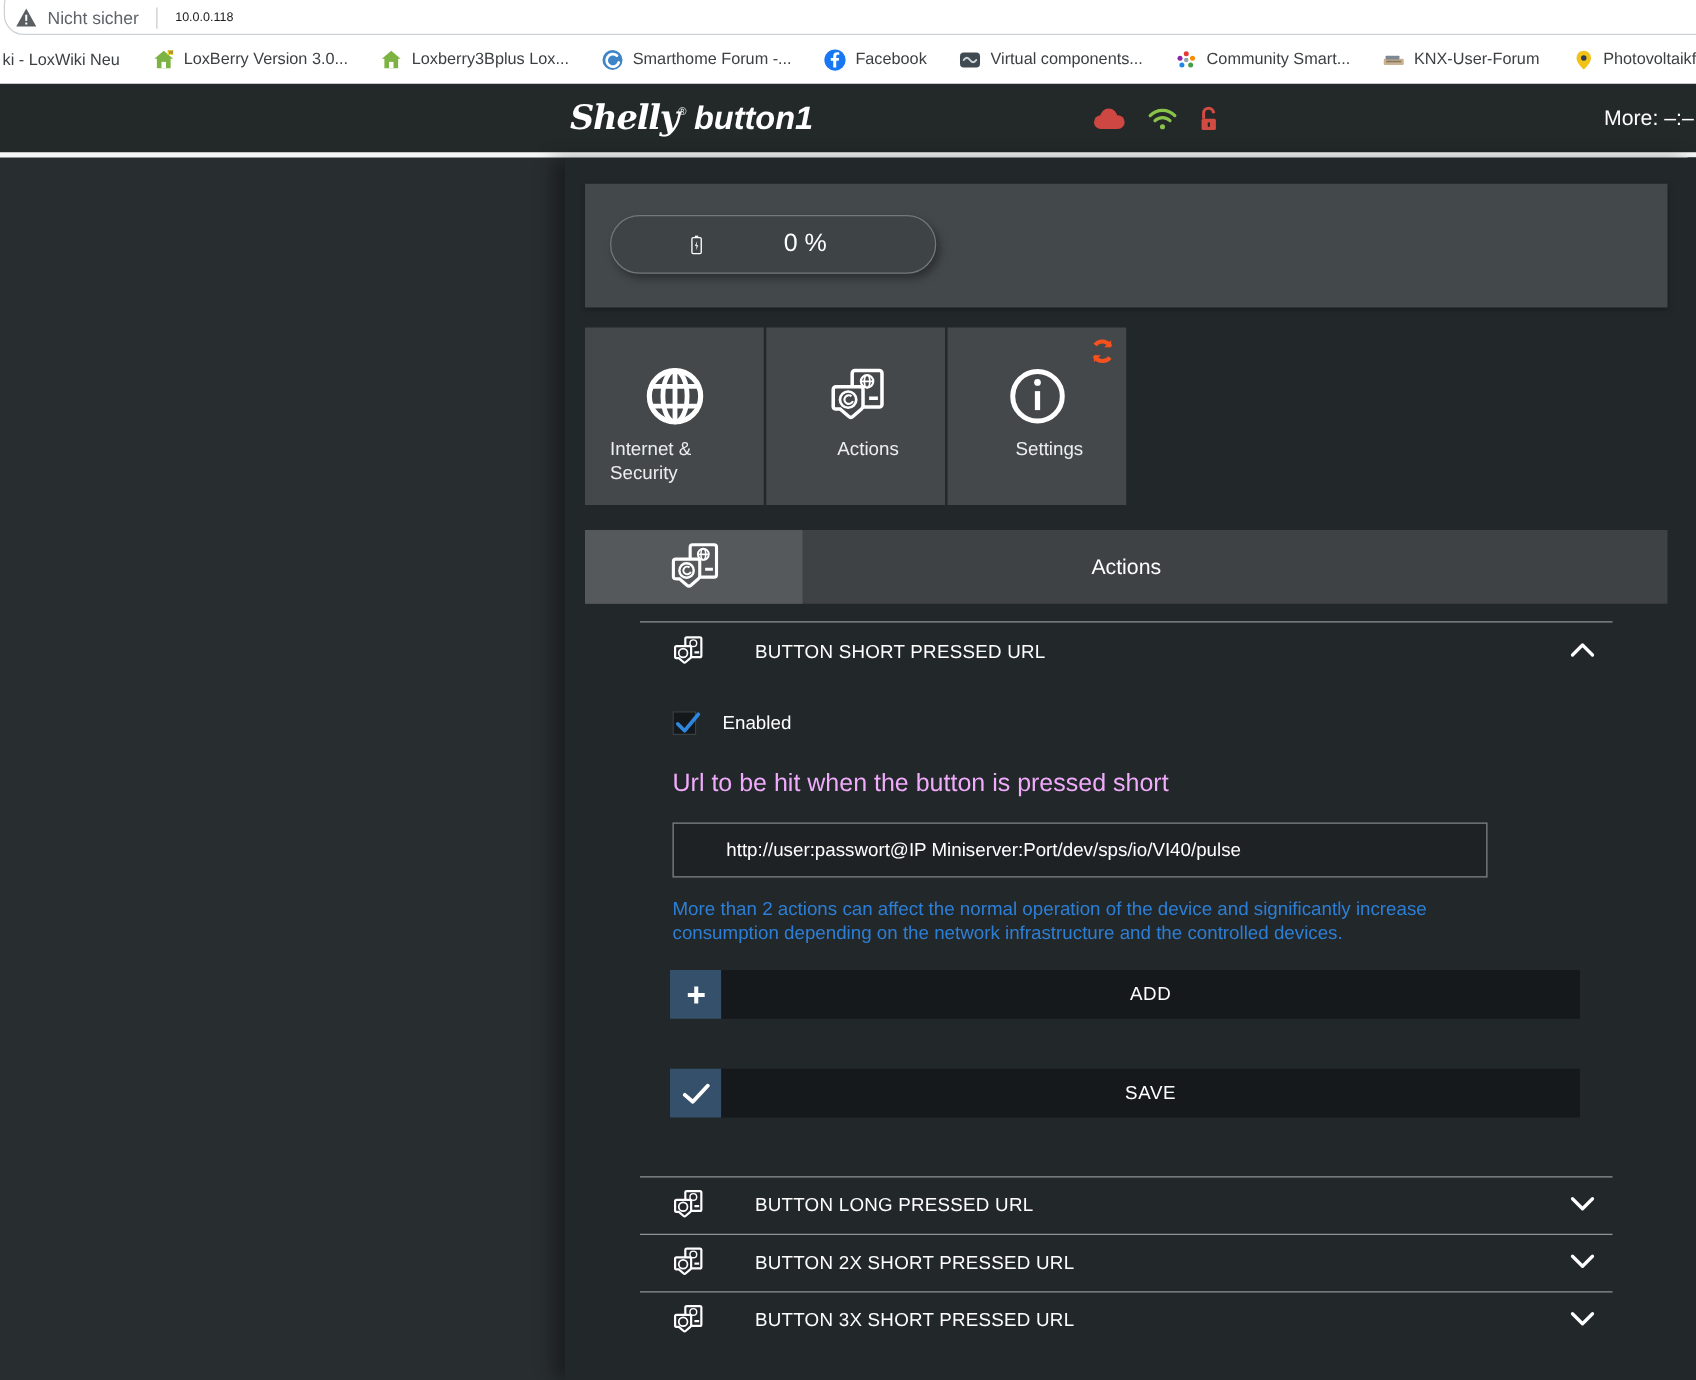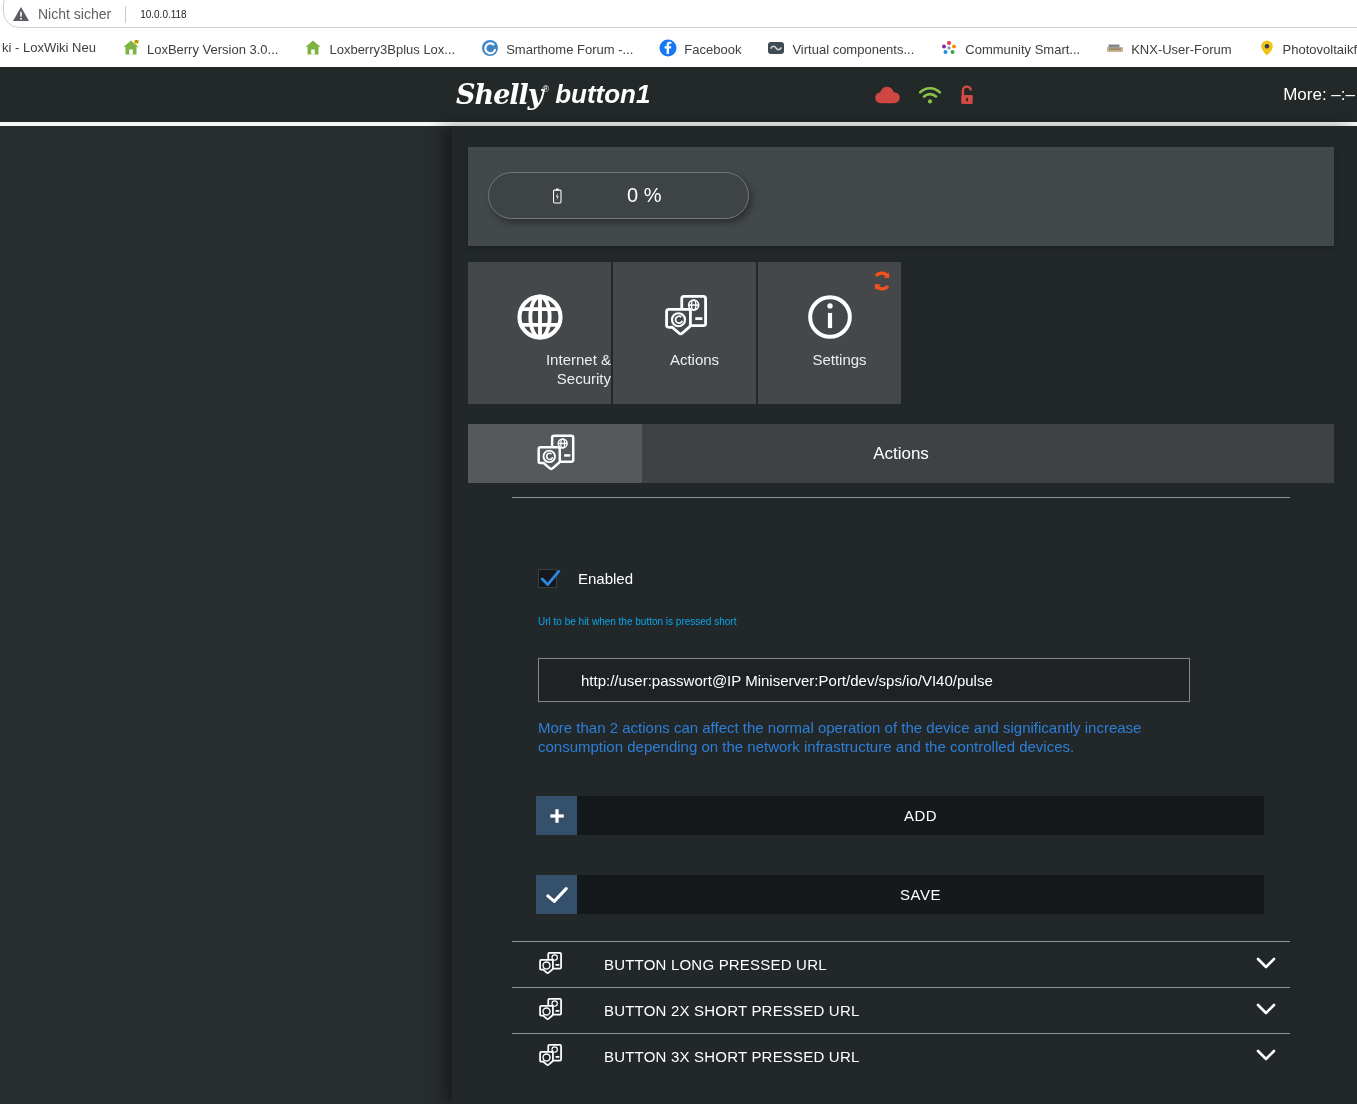--- a/index.html
+++ b/index.html
@@ -11,21 +11,21 @@
   .omnibox { position:absolute; left:3px; top:-12px; width:2000px; height:40px;
              border:1.5px solid #cfd2d5; border-radius:16px; background:#fff; }
   .addr-content { position:absolute; left:12px; top:0; height:28px; display:flex; align-items:center; gap:8px; }
   .warn-ico { width:18px; height:16px; }
   .addr-warn { font-size:14px; color:#5f6368; }
   .addr-sep { width:1px; height:17px; background:#c8cacd; margin:0 6px; }
   .addr-url { font-size:10px; color:#202124; }
 
   .bm-row { position:absolute; left:0; top:28px; width:1357px; height:39px; background:#fff;
             display:flex; align-items:center; gap:26px; padding-left:2px; overflow:hidden; }
-  .bm { display:flex; align-items:flex-end; gap:7px; flex:0 0 auto; cursor:pointer; }
+  .bm { display:flex; align-items:flex-start; gap:7px; flex:0 0 auto; cursor:pointer; }
   .bm span { font-size:13px; color:#3c4043; white-space:nowrap; }
   .bm svg { width:18px; height:18px; }
 
   
   .app-header { position:absolute; left:0; top:67px; width:1357px; height:55px; background:#232829; }
   .logo-wrap { position:absolute; left:456px; top:0; height:55px; display:flex; align-items:center; }
   .logo-script { font-family:"DejaVu Serif", serif; font-style:italic; font-weight:bold;
                  color:#fff; font-size:27px; letter-spacing:-1px; }
   .logo-reg { color:#fff; font-size:9px; vertical-align:top; position:relative; top:-6px; }
   .logo-device { color:#fff; font-size:26px; font-style:italic; margin-left:6px; font-weight:bold; }
@@ -47,21 +47,21 @@
                   border:1px solid #74787b; border-radius:24px; display:flex; align-items:center;
                   box-shadow:3px 4px 7px rgba(0,0,0,0.35); }
   .battery-pill svg { margin-left:60px; }
   .battery-pct { color:#fff; font-size:20px; margin-left:62px; }
 
   
   .tiles-row { position:absolute; left:16px; top:136px; width:866px; height:142px; }
   .tile { position:absolute; top:0; width:143px; height:142px; background:#44484b; cursor:pointer;
           display:flex; flex-direction:column; align-items:center; }
   .tile-icon { margin-top:24px; height:62px; display:flex; align-items:center; justify-content:center; }
-  .tile-label { color:#eceeee; font-size:15px; text-align:right; line-height:19px; margin-top:2px;margin-left:20px; }
+  .tile-label { color:#eceeee; font-size:15px; text-align:left; line-height:19px; margin-top:2px;margin-left:20px; }
   .tile-badge { position:absolute; right:8px; top:8px; width:22px; height:22px; }
 
   
   .actions-bar { position:absolute; left:16px; top:298px; width:866px; height:59px; background:#3e4245; }
   .actions-bar-iconbox { position:absolute; left:0; top:0; width:174px; height:59px; background:#55595c;
                          display:flex; align-items:center; justify-content:center; }
   .actions-bar-title { position:absolute; left:0; top:0; width:866px; height:59px; display:flex;
                        align-items:center; justify-content:center; color:#fff; font-size:17px; pointer-events:none; }
 
   
@@ -70,29 +70,29 @@
   .sec-ico { position:absolute; left:24px; top:9px; }
   .sec-title { position:absolute; left:92px; top:0; height:46px; display:flex; align-items:center;
                color:#fff; font-size:15px; letter-spacing:0.2px; }
   .sec-chevron { position:absolute; right:14px; top:16px; }
 
   .enabled-row { position:absolute; left:86px; top:441px; height:22px; display:flex; align-items:center; }
   .checkbox { width:19px; height:19px; background:#15181a; border:1px solid #3a3f42; position:relative; cursor:pointer; }
   .checkbox svg { position:absolute; left:1px; top:-1px; }
   .enabled-label { color:#fff; font-size:15px; margin-left:21px; }
 
-  .url-label { position:absolute; left:86px; top:490px; color:#0ea5e9; font-size:10px; }
+  .url-label { position:absolute; left:86px; top:490px; color:#f0abfc; font-size:20px; }
 
   .url-input { position:absolute; left:86px; top:532px; width:652px; height:44px; background:#1e2225;
                border:1px solid #83878b; color:#fff; font-size:15px; padding-left:42px;
                font-family:"Liberation Sans", sans-serif; outline:none; }
 
   .warn-blue { position:absolute; left:86px; top:592px; width:660px; color:#2d7fd6; font-size:15px; line-height:19px; }
 
-  .bar-btn { position:absolute; left:84px; width:728px; height:39px; cursor:pointer;margin-top:20px; }
+  .bar-btn { position:absolute; left:84px; width:728px; height:39px; cursor:pointer; }
   .bar-btn .sq { position:absolute; left:0; top:0; width:41px; height:39px; background:#34506a;
                  display:flex; align-items:center; justify-content:center; }
   .bar-btn .bar { position:absolute; left:41px; top:0; width:687px; height:39px; background:#15191b;
                   display:flex; align-items:center; justify-content:center;
                   color:#fff; font-size:15px; letter-spacing:0.5px; }
   .btn-add { top:650px; }
   .btn-save { top:729px; }
 
   .shield-fill-tile { fill:#44484b; }
   .shield-fill-box  { fill:#55595c; }
@@ -289,20 +289,33 @@
           <line x1="33.5" y1="25.5" x2="40" y2="25.5" stroke="#fff" stroke-width="2.6"></line>
           <path class="shield-fill-box" d="M9 17 h18 a2 2 0 0 1 2 2 v12 c0 .9 -.4 1.8 -1.1 2.4 l-6.2 5.4 c-1 .9 -2.4 .9 -3.4 0 l-6.2 -5.4 C7.4 33.8 7 32.9 7 32 V19 a2 2 0 0 1 2 -2 z" stroke="#fff" stroke-width="2.6"></path>
           <circle cx="18" cy="26.5" r="6" stroke="#fff" stroke-width="2" fill="none"></circle>
           <path d="M20.5 24 a3.2 3.2 0 1 0 1 3.5" stroke="#fff" stroke-width="1.6" fill="none"></path>
         </svg>
       </div>
       <div class="actions-bar-title">Actions</div>
     </div>
 
     <div class="sep" style="top:371px;"></div>
+    <div class="sec-row" style="top:372px;">
+      <svg class="sec-ico" width="28" height="28" viewBox="0 0 48 48">
+        <rect x="21" y="5" width="22" height="27" rx="2" stroke="#fff" stroke-width="3" fill="none"></rect>
+        <circle cx="32" cy="13" r="4.6" stroke="#fff" stroke-width="2" fill="none"></circle>
+        <line x1="33.5" y1="25.5" x2="40" y2="25.5" stroke="#fff" stroke-width="3"></line>
+        <path class="shield-fill-bg" d="M9 17 h18 a2 2 0 0 1 2 2 v12 c0 .9 -.4 1.8 -1.1 2.4 l-6.2 5.4 c-1 .9 -2.4 .9 -3.4 0 l-6.2 -5.4 C7.4 33.8 7 32.9 7 32 V19 a2 2 0 0 1 2 -2 z" stroke="#fff" stroke-width="3"></path>
+        <circle cx="18" cy="26.5" r="6" stroke="#fff" stroke-width="2.4" fill="none"></circle>
+      </svg>
+      <div class="sec-title">BUTTON SHORT PRESSED URL</div>
+      <svg class="sec-chevron" width="20" height="12" viewBox="0 0 20 12">
+        <polyline points="2,10 10,2 18,10" stroke="#fff" stroke-width="2.6" fill="none" stroke-linecap="round" stroke-linejoin="round"></polyline>
+      </svg>
+    </div>
 
     <div class="enabled-row">
       <div class="checkbox">
         <svg width="22" height="18" viewBox="0 0 20 16">
           <polyline points="2,9 7,14 17,2" stroke="#2e86de" stroke-width="2.6" fill="none" stroke-linecap="round" stroke-linejoin="round"></polyline>
         </svg>
       </div>
       <span class="enabled-label">Enabled</span>
     </div>
 

